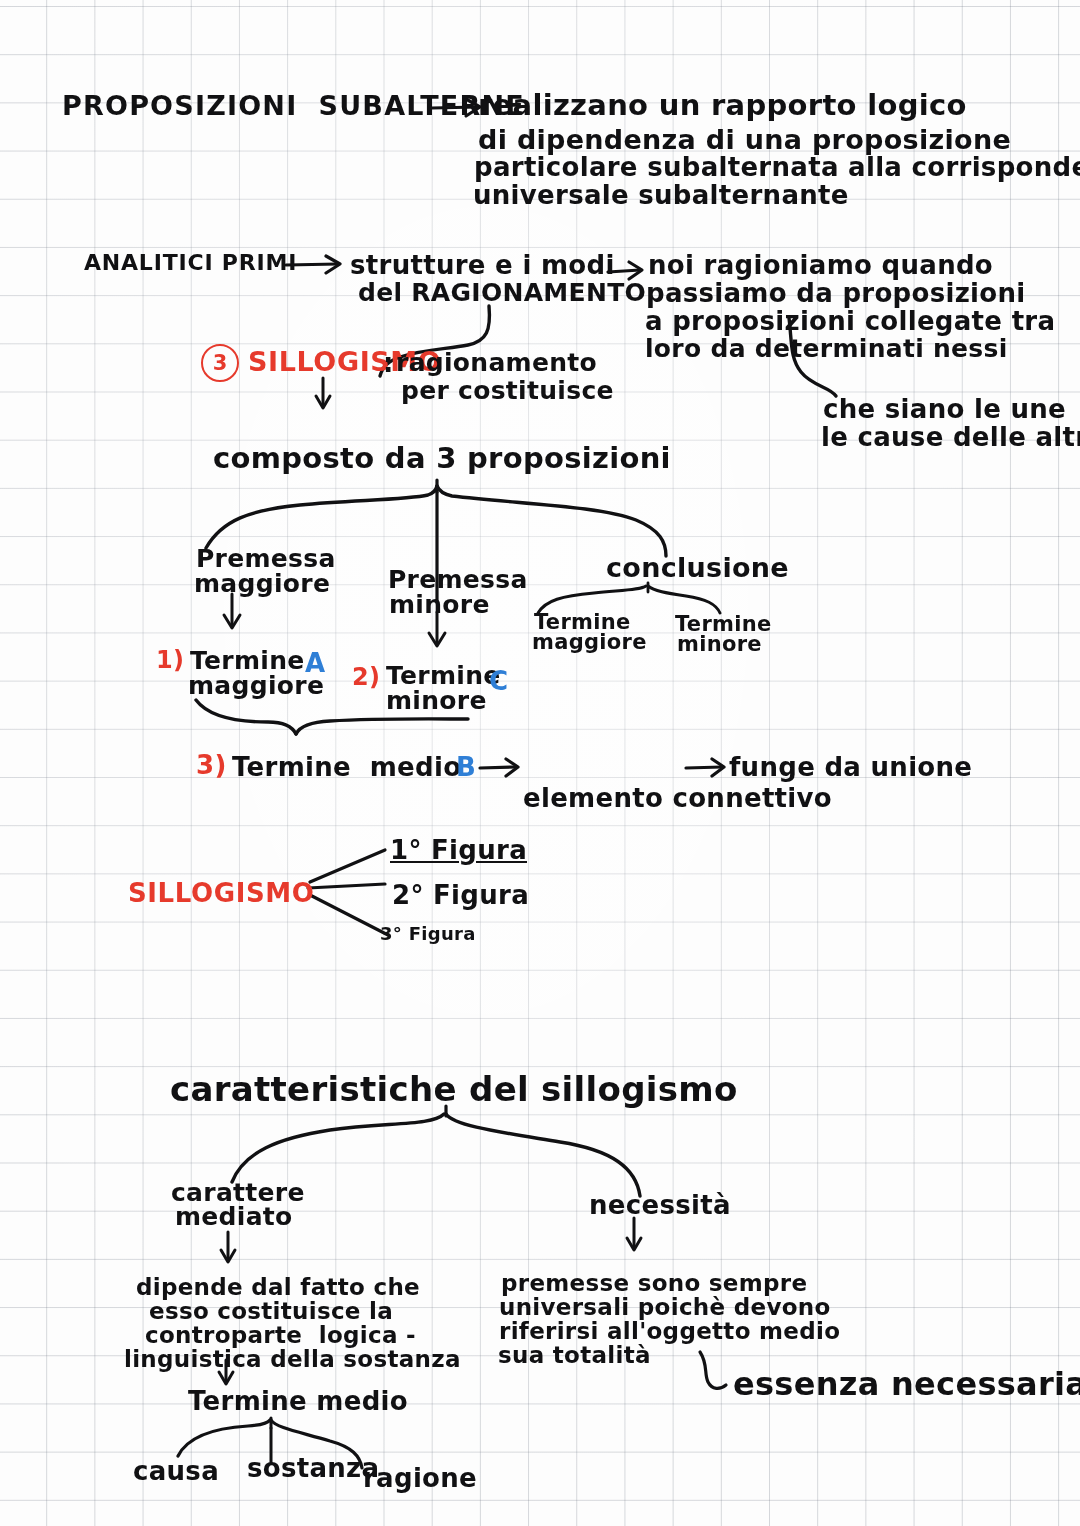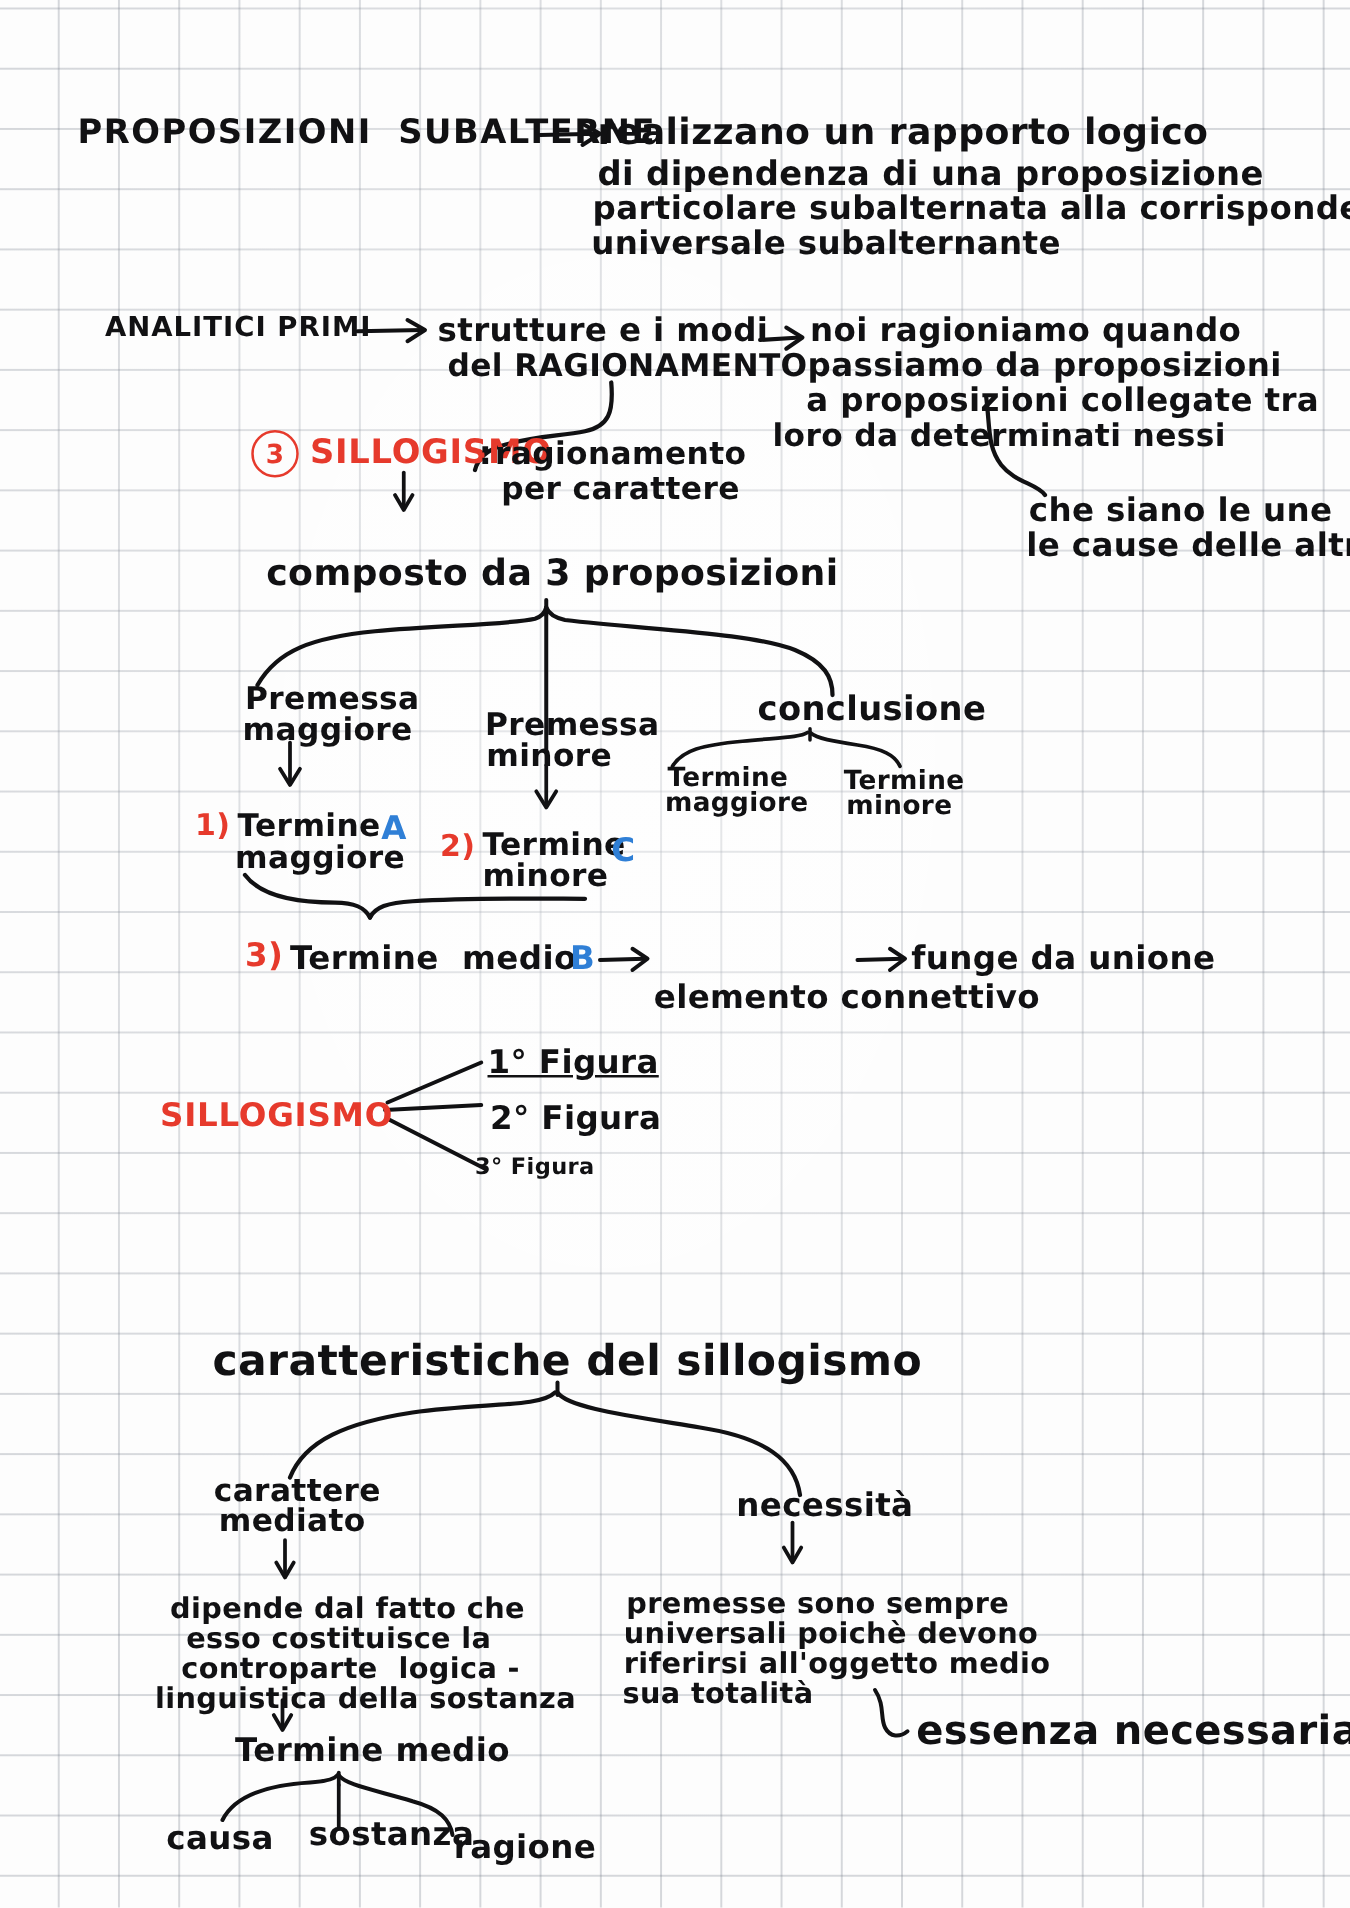--- a/index.html
+++ b/index.html
@@ -193,33 +193,33 @@
   <div class="ink" style="left:473px;top:182px;font-size:26px;">universale subalternante</div>
 
   <div class="ink caps" style="left:84px;top:252px;font-size:22px;letter-spacing:0.8px;">ANALITICI PRIMI</div>
 
   <div class="ink" style="left:350px;top:252px;font-size:26px;">strutture e i modi</div>
   <div class="ink" style="left:358px;top:280px;font-size:25px;">del RAGIONAMENTO</div>
 
   <div class="ink" style="left:648px;top:252px;font-size:26px;">noi ragioniamo quando</div>
   <div class="ink" style="left:646px;top:280px;font-size:26px;">passiamo da proposizioni</div>
   <div class="ink" style="left:645px;top:308px;font-size:26px;">a proposizioni collegate tra</div>
-  <div class="ink" style="left:618px;top:336px;font-size:25px;">loro da determinati nessi</div>
+  <div class="ink" style="left:645px;top:336px;font-size:25px;">loro da determinati nessi</div>
 
   <div class="ink" style="left:823px;top:396px;font-size:26px;">che siano le une</div>
   <div class="ink" style="left:821px;top:424px;font-size:26px;">le cause delle altre</div>
 
   <div class="circnum" style="left:201px;top:344px;">3</div>
 
   <div class="ink red caps" style="left:248px;top:348px;font-size:27px;letter-spacing:0.6px;">SILLOGISMO</div>
 
   <div class="ink" style="left:383px;top:350px;font-size:26px;">:</div>
 
   <div class="ink" style="left:396px;top:350px;font-size:25px;">ragionamento</div>
-  <div class="ink" style="left:401px;top:378px;font-size:25px;">per carattere</div>
+  <div class="ink" style="left:401px;top:378px;font-size:25px;">per costituisce</div>
 
   <div class="ink" style="left:213px;top:443px;font-size:29px;">composto da 3 proposizioni</div>
 
   <div class="ink" style="left:196px;top:546px;font-size:25px;">Premessa</div>
   <div class="ink" style="left:194px;top:571px;font-size:25px;">maggiore</div>
 
   <div class="ink" style="left:388px;top:567px;font-size:25px;">Premessa</div>
   <div class="ink" style="left:389px;top:592px;font-size:25px;">minore</div>
 
   <div class="ink" style="left:578px;top:554px;font-size:27px;padding-left:28px;">conclusione</div>

